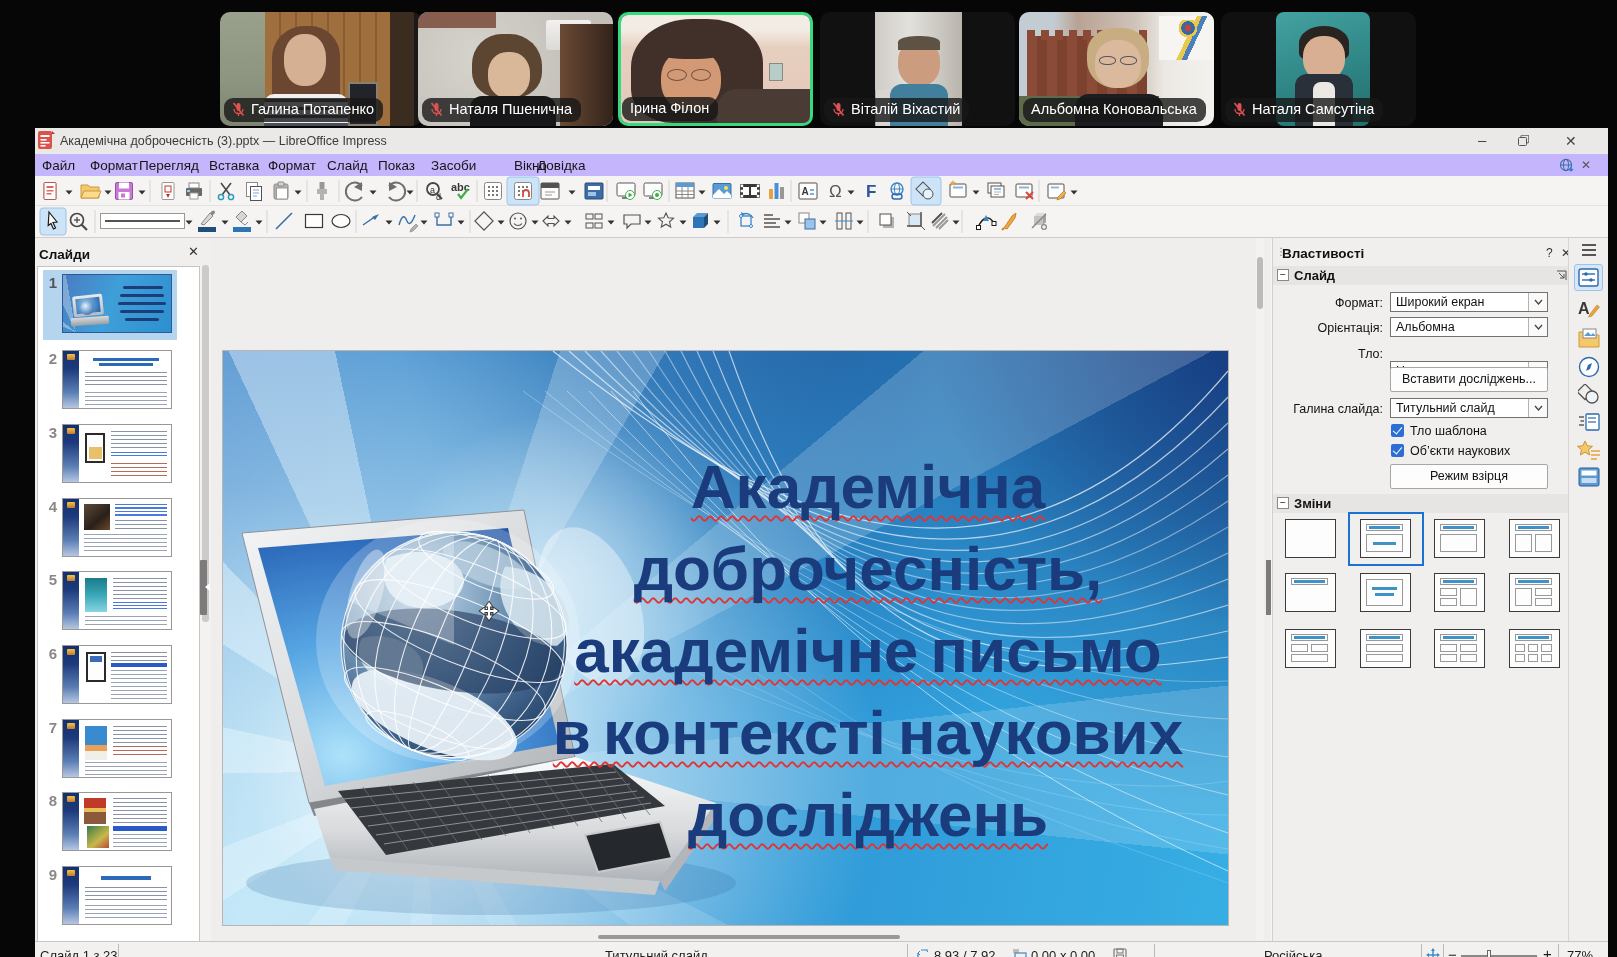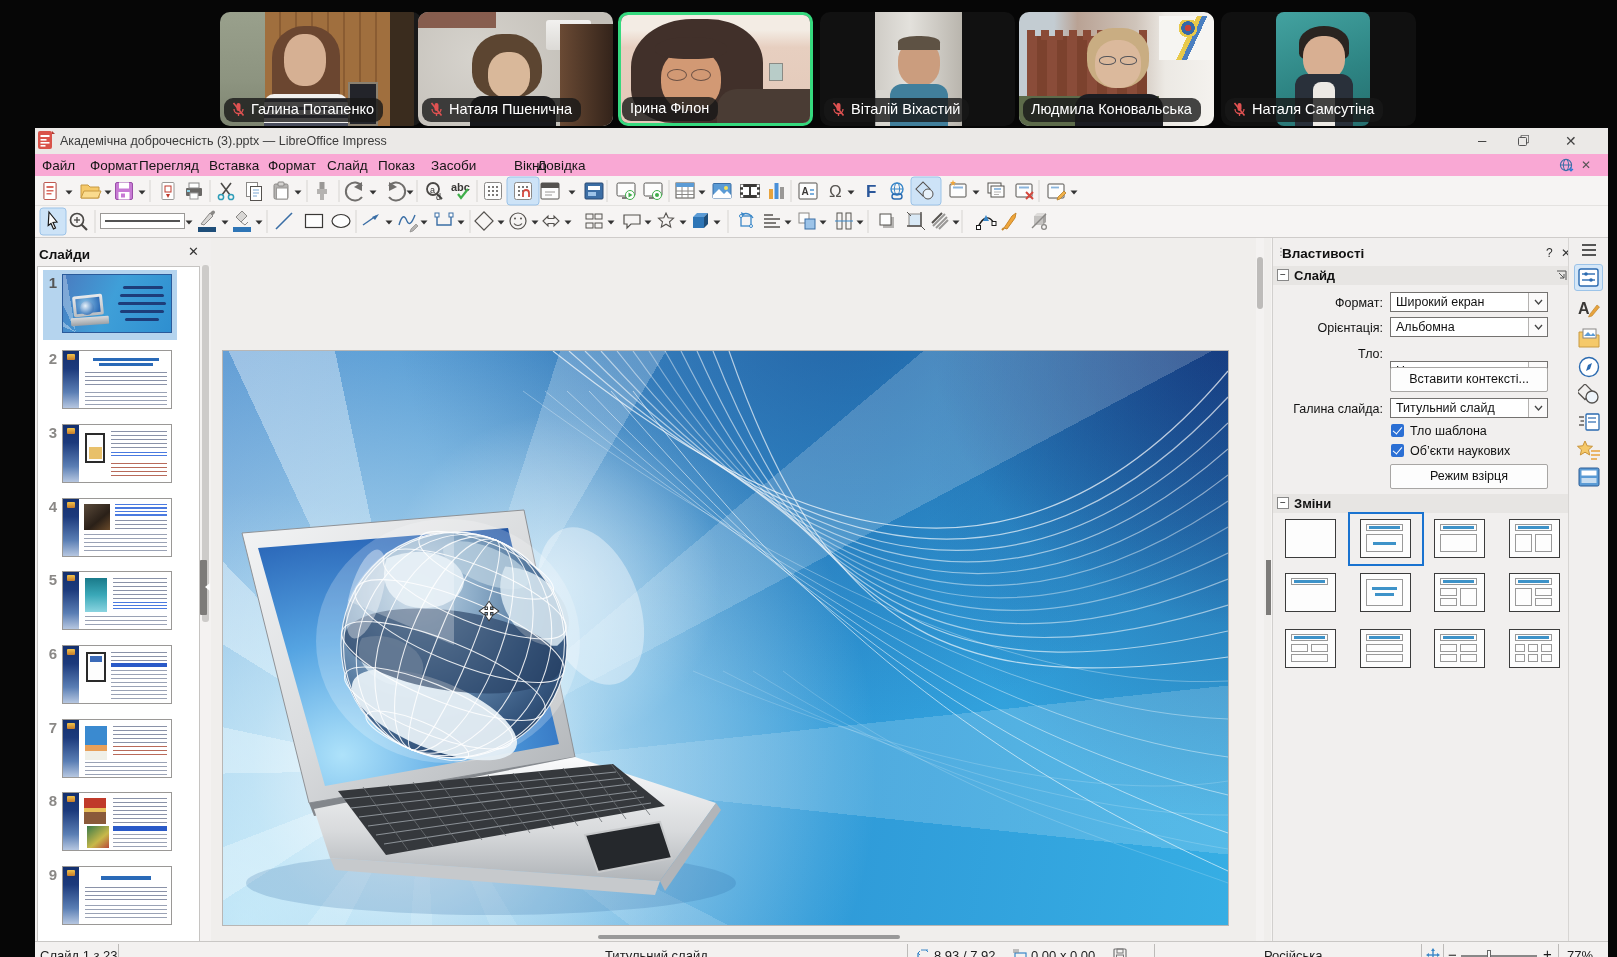--- a/index.html
+++ b/index.html
@@ -3,21 +3,21 @@
 *{box-sizing:border-box;margin:0;padding:0}
 html,body{width:1617px;height:957px;overflow:hidden;background:#060606;font-family:"Liberation Sans",sans-serif}
 .a{position:absolute}
 
 .tile{position:absolute;top:12px;height:114px;border-radius:10px;overflow:hidden;background:#191919}
 .lbl{position:absolute;left:4px;bottom:4px;background:rgba(24,24,24,.8);color:#fff;font-size:14.5px;line-height:19px;padding:2px 9px 3px 8px;border-radius:9px;white-space:nowrap;display:flex;align-items:center;gap:6px;z-index:5}
 .mic{flex:0 0 auto}
 
 #win{position:absolute;left:35px;top:128px;width:1573px;height:829px;background:#f6f4f3;overflow:hidden}
 #titlebar{position:absolute;left:0;top:0;width:100%;height:26px;background:#ebe9e7;color:#3a3a3a;font-size:12.5px}
-#menubar{position:absolute;left:0;top:26px;width:100%;height:22px;background:#f9a8d4;color:#161616;font-size:13.5px}
+#menubar{position:absolute;left:0;top:26px;width:100%;height:22px;background:#c4b5fd;color:#161616;font-size:13.5px}
 #menubar span{position:absolute;top:4px}
 #tb1{position:absolute;left:0;top:48px;width:100%;height:30px;background:#f6f4f3;border-bottom:1px solid #e4e2e0}
 #tb2{position:absolute;left:0;top:78px;width:100%;height:32px;background:#f6f4f3;border-bottom:1px solid #cfccca}
 
 #spanel{position:absolute;left:0;top:110px;width:176px;height:703px;background:#f1efee}
 #canvas{position:absolute;left:176px;top:110px;width:1060px;height:703px;background:#f0eeec}
 #props{position:absolute;left:1237px;top:110px;width:296px;height:703px;background:#f1efee;border-left:1px solid #d2d0ce}
 #tabstrip{position:absolute;left:1533px;top:110px;width:40px;height:703px;background:#f1efee;border-left:1px solid #d7d5d3}
 #statusbar{position:absolute;left:0;top:813px;width:100%;height:16px;background:#f3f1f0;border-top:1px solid #c9c7c5;font-size:13px;color:#1c1c1c}
 #statusbar .s{position:absolute;top:6px}
@@ -104,21 +104,21 @@
  <div class="a" style="left:8px;top:24px;width:120px;height:62px;background:repeating-linear-gradient(90deg,#8a4c39 0 10px,#7c422e 10px 20px)"></div>
  <div class="a" style="left:8px;top:18px;width:120px;height:10px;background:repeating-linear-gradient(90deg,#8a4a36 0 8px,transparent 8px 14px)"></div>
  <div class="a" style="left:0px;top:84px;width:140px;height:30px;background:#5d6b4a"></div>
  <div class="a" style="left:140px;top:4px;width:55px;height:44px;background:linear-gradient(115deg,#f6f5f2 50%,#e8c94a 50% 57%,#4a7fc0 57% 64%,#f6f5f2 64%)"></div>
  <div class="a" style="left:160px;top:8px;width:18px;height:20px;background:radial-gradient(circle at 50% 40%,#c8423a 0 20%,#3668a8 22% 44%,#e8c94a 46% 62%,transparent 64%)"></div>
  <div class="a" style="left:68px;top:16px;width:62px;height:60px;background:#c9ad82;border-radius:42% 42% 46% 46%"></div>
  <div class="a" style="left:76px;top:28px;width:46px;height:48px;background:#dbb99c;border-radius:45%"></div>
  <div class="a" style="left:80px;top:44px;width:17px;height:9px;border:1.5px solid #55555a;border-radius:45%"></div>
     <div class="a" style="left:101px;top:44px;width:17px;height:9px;border:1.5px solid #55555a;border-radius:45%"></div>
  <div class="a" style="left:56px;top:82px;width:88px;height:32px;background:#1c1d22;border-radius:14px 14px 0 0"></div>
- <div class="lbl">Людмила Коновальська</div>
+ <div class="lbl">Альбомна Коновальська</div>
 </div>
 
 <div class="tile" style="left:1221px;width:195px;background:#101010">
  <div class="a" style="left:55px;top:0;width:94px;height:114px;border-radius:8px;background:linear-gradient(160deg,#43a2a0,#2e8584 55%,#256e6e)"></div>
  <div class="a" style="left:78px;top:14px;width:50px;height:34px;background:#2a2420;border-radius:50% 50% 20% 20%"></div>
  <div class="a" style="left:82px;top:24px;width:42px;height:44px;background:#d8af92;border-radius:45%"></div>
  <div class="a" style="left:74px;top:62px;width:58px;height:52px;background:#29303a;border-radius:12px 12px 0 0"></div>
  <div class="a" style="left:92px;top:70px;width:22px;height:44px;background:#ece9e4;border-radius:8px 8px 0 0"></div>
  <div class="lbl"><svg class="mic" width="13" height="15" viewBox="0 0 13 15">
         <rect x="4.5" y="1" width="4" height="8" rx="2" fill="#e05252"></rect>
@@ -776,20 +776,27 @@
    <path d="M 231 181 A 113 113 0 0 0 125 250 L 231 294 Z" fill="#ffffff" opacity=".28"></path>
    <ellipse cx="143" cy="243" rx="16" ry="46" fill="#ffffff" opacity=".38" transform="rotate(16 143 243)"></ellipse>
 
    <g transform="translate(266,260) scale(0.9)" stroke="#333" stroke-width="2" fill="#fff">
     <path d="M0 -10 L3.5 -5 L1.2 -5 L1.2 -1.2 L5 -1.2 L5 -3.5 L10 0 L5 3.5 L5 1.2 L1.2 1.2 L1.2 5 L3.5 5 L0 10 L-3.5 5 L-1.2 5 L-1.2 1.2 L-5 1.2 L-5 3.5 L-10 0 L-5 -3.5 L-5 -1.2 L-1.2 -1.2 L-1.2 -5 L-3.5 -5 Z"></path>
    </g>
    <g transform="translate(266,260) scale(0.9)" fill="#ffffff">
     <path d="M0 -10 L3.5 -5 L1.2 -5 L1.2 -1.2 L5 -1.2 L5 -3.5 L10 0 L5 3.5 L5 1.2 L1.2 1.2 L1.2 5 L3.5 5 L0 10 L-3.5 5 L-1.2 5 L-1.2 1.2 L-5 1.2 L-5 3.5 L-10 0 L-5 -3.5 L-5 -1.2 L-1.2 -1.2 L-1.2 -5 L-3.5 -5 Z"></path>
    </g>
   </svg>
+  <div class="a" style="left:240px;top:95px;width:810px;text-align:center;font-weight:700;font-size:62px;line-height:82px;color:#1a3c7d;word-spacing:-5px">
+   <div><span class="sq">Академічна</span></div>
+   <div><span class="sq">доброчесність,</span></div>
+   <div><span class="sq">академічне письмо</span></div>
+   <div><span class="sq">в контексті наукових</span></div>
+   <div><span class="sq">досліджень</span></div>
+  </div>
  </div>
  <div class="a" style="left:387px;top:697px;width:302px;height:4px;background:#999;border-radius:2px"></div>
  <div class="a" style="left:1045px;top:0;width:8px;height:703px;background:#f4f2f1"></div>
  <div class="a" style="left:1046px;top:19px;width:6px;height:52px;background:#bdbbb9;border-radius:3px"></div>
  <div class="a" style="left:1055px;top:322px;width:5px;height:55px;background:#7d7b79"></div>
 </div>
 <div id="props">
  <div class="a" style="left:3px;top:8px;color:#777;letter-spacing:1px;font-size:10px">⋮</div>
  <div class="a" style="left:9px;top:8px;font-size:13.5px;font-weight:700;color:#111">Властивості</div>
  <div class="a" style="left:273px;top:8px;font-size:12px;color:#333">?</div>
@@ -807,21 +814,21 @@
             <path d="M6 7 l3.5 4 l3.5 -4" fill="none" stroke="#444" stroke-width="1.3"></path>
           </svg></div></div>
  <div class="plabel" style="top:83px">Орієнтація:</div>
  <div class="drop" style="top:79px">Альбомна<div class="db"><svg width="19" height="18">
             <path d="M6 7 l3.5 4 l3.5 -4" fill="none" stroke="#444" stroke-width="1.3"></path>
           </svg></div></div>
  <div class="plabel" style="top:109px">Тло:</div>
  <div class="drop" style="top:123px">Немає<div class="db"><svg width="19" height="18">
             <path d="M6 7 l3.5 4 l3.5 -4" fill="none" stroke="#444" stroke-width="1.3"></path>
           </svg></div></div>
- <div class="pbtn" style="top:129px">Вставити контексті...</div>
+ <div class="pbtn" style="top:129px">Вставити досліджень...</div>
  <div class="plabel" style="top:164px">Галина слайда:</div>
  <div class="drop" style="top:160px">Титульний слайд<div class="db"><svg width="19" height="18">
             <path d="M6 7 l3.5 4 l3.5 -4" fill="none" stroke="#444" stroke-width="1.3"></path>
           </svg></div></div>
  <div class="cb" style="left:118px;top:186px"></div>
       <div class="cblbl" style="left:137px;top:186px">Тло шаблона</div>
  <div class="cb" style="left:118px;top:206px"></div>
       <div class="cblbl" style="left:137px;top:206px">Об’єкти наукових</div>
  <div class="pbtn" style="top:226px">Режим взірця</div>
  <div class="phead" style="top:256px">

